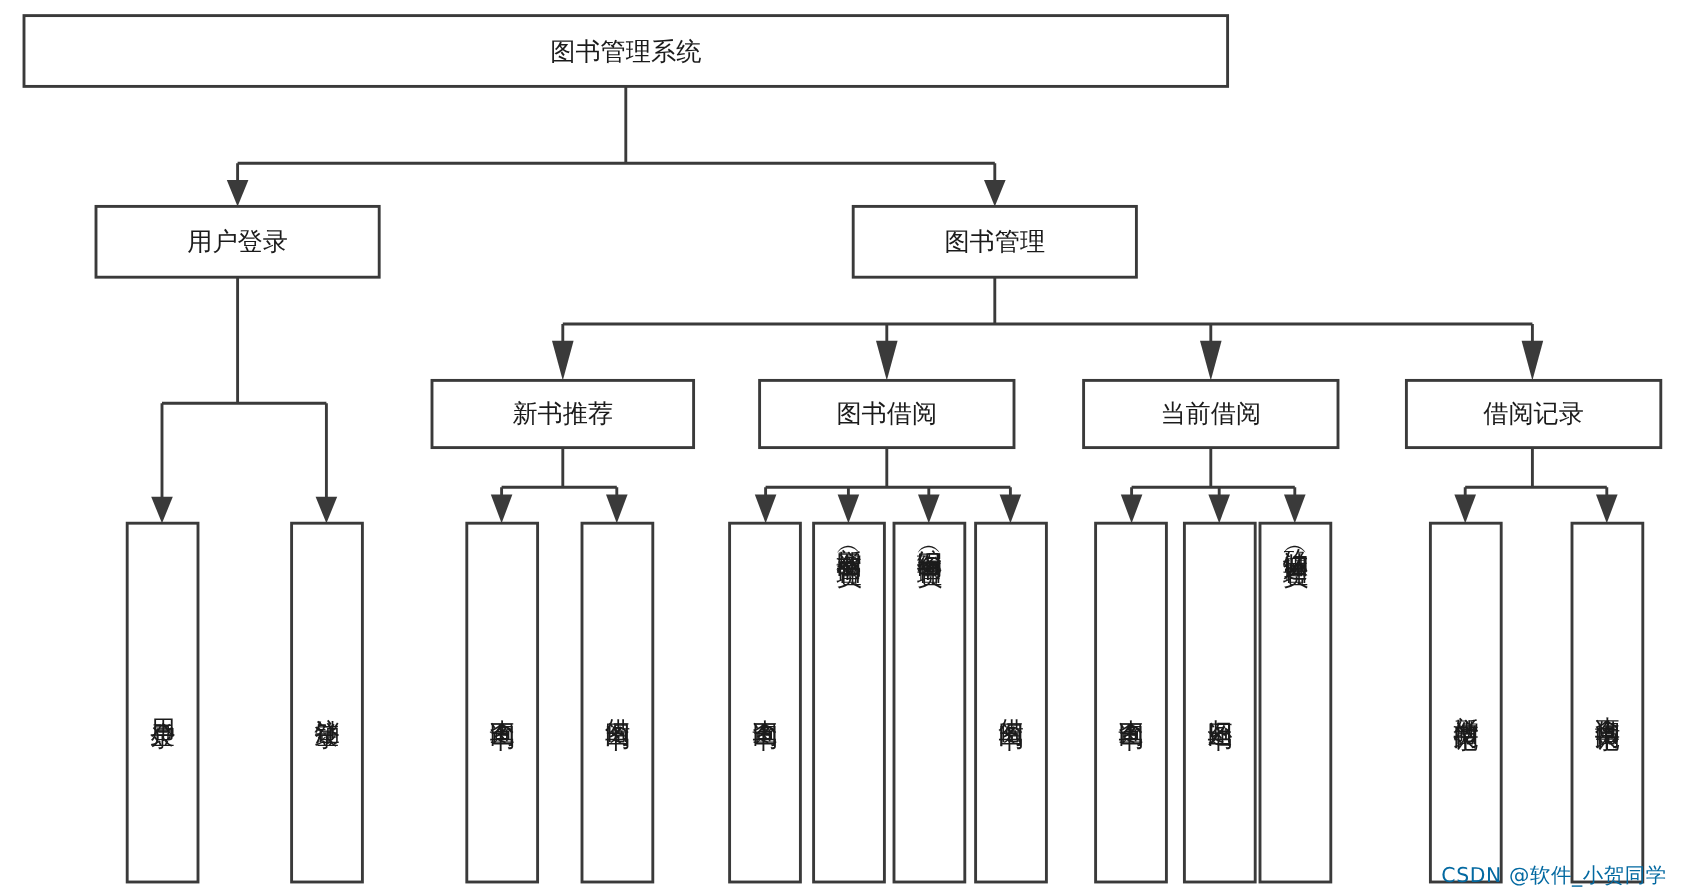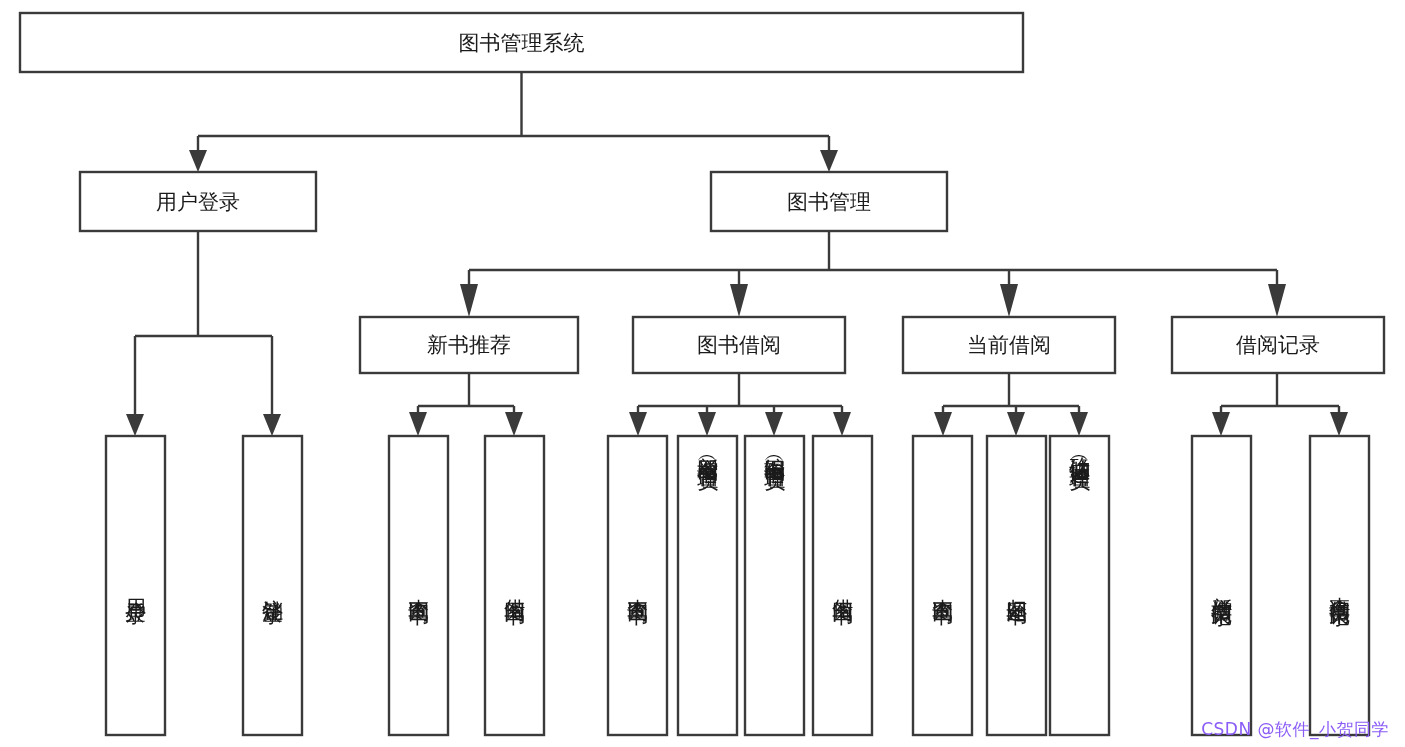--- a/index.html
+++ b/index.html
@@ -65,21 +65,21 @@
     color: #1b1b1b;
     white-space: nowrap;
     text-align: center;
   }
   .watermark {
     position: absolute;
     right: 16px;
     bottom: 6px;
     font-family: "DejaVu Sans", "Liberation Sans", sans-serif;
     font-size: 17px;
-    color: #8b5cf6;
+    color: #0369a1;
     letter-spacing: 0.5px;
     white-space: nowrap;
   }
 </style>
 </head>
 <body>
 
 <div id="diagram-root">
 
   <svg class="diagram" viewBox="0 0 1405 747">

